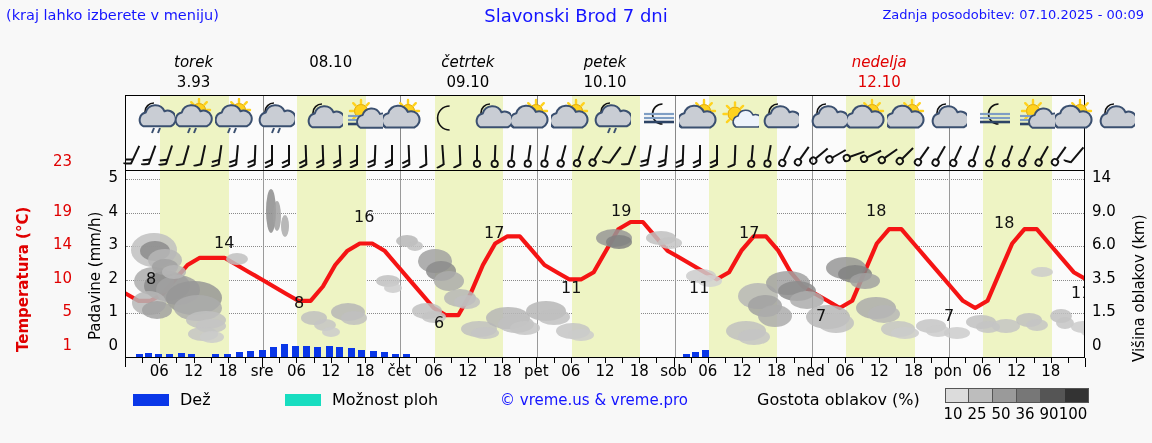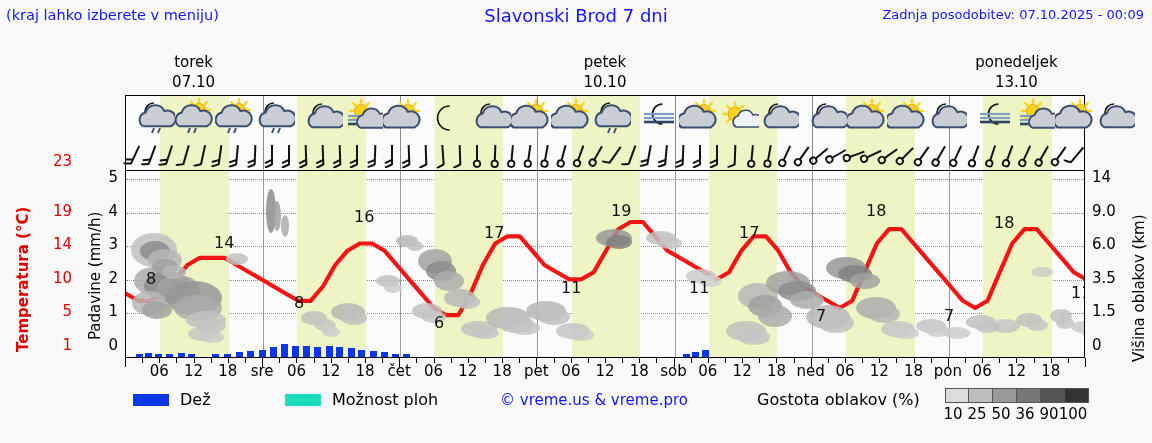--- a/index.html
+++ b/index.html
@@ -18,21 +18,21 @@
   #hdr-left  { left: 6px;  top: 7px; }
   #hdr-title { left: 0; top: 5px; width: 1152px; text-align: center; font-size: 18px; font-weight: normal; }
   #hdr-right { right: 8px; top: 7px; font-size: 13px; }
 
   
   #dayhdr { position: absolute; left: 125px; top: 52px; width: 960px; height: 42px; }
   .daycell {
     position: absolute; top: 0; height: 42px;
     text-align: center; font-size: 15px; color: #000; line-height: 20px;
   }
-  .daycell .dname { display: block; }
+  .daycell .dname { display: block; font-style: italic; }
   .daycell .ddate { display: block; }
   .daycell.weekend { color: #e00000; }
 
   
   #iconband {
     position: absolute; left: 125px; top: 95px; width: 960px; height: 45px;
     background: #fbfbfb; border: 1px solid #000; border-bottom: none;
   }
   #windband {
     position: absolute; left: 125px; top: 140px; width: 960px; height: 30px;
@@ -91,31 +91,36 @@
 
 <div id="page">
 
   <div class="hdr" id="hdr-left">(kraj lahko izberete v meniju)</div>
   <div class="hdr" id="hdr-title">Slavonski Brod 7 dni</div>
   <div class="hdr" id="hdr-right">Zadnja posodobitev: 07.10.2025 - 00:09</div>
 
   <div id="dayhdr">
       <div class="daycell" style="left: 0px; width: 137.143px;">
         <span class="dname">torek</span>
-        <span class="ddate">07.10</span>
+        <span class="ddate">3.93</span>
       </div>
       <div class="daycell" style="left: 137.143px; width: 137.143px;">
+        <span class="ddate">08.10</span>
+      </div>
+      <div class="daycell" style="left: 274.286px; width: 137.143px;">
+        <span class="dname">četrtek</span>
+        <span class="ddate">09.10</span>
       </div>
       <div class="daycell" style="left: 411.429px; width: 137.143px;">
         <span class="dname">petek</span>
         <span class="ddate">10.10</span>
       </div>
-      <div class="daycell" style="left: 822.857px; width: 137.143px;">
-        <span class="dname">ponedeljek</span>
-        <span class="ddate">13.10</span>
+      <div class="daycell weekend" style="left: 685.714px; width: 137.143px;">
+        <span class="dname">nedelja</span>
+        <span class="ddate">12.10</span>
       </div>
     </div>
 
   <div id="iconband">
       <div class="bandshade" style="left: 34.2857px; width: 68.5714px;"></div>
       <div class="bandshade" style="left: 171.429px; width: 68.5714px;"></div>
       <div class="bandshade" style="left: 308.571px; width: 68.5714px;"></div>
       <div class="bandshade" style="left: 445.714px; width: 68.5714px;"></div>
       <div class="bandshade" style="left: 582.857px; width: 68.5714px;"></div>
       <div class="bandshade" style="left: 720px; width: 68.5714px;"></div>

